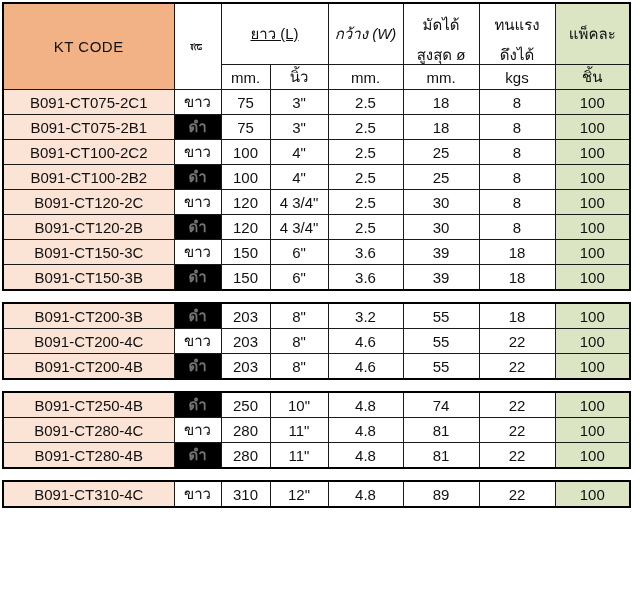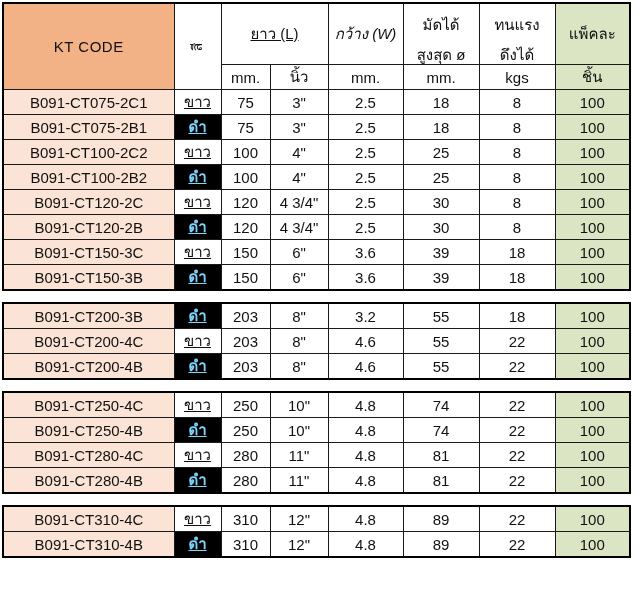--- a/index.html
+++ b/index.html
@@ -67,24 +67,24 @@
 
   
   td { height: 23px; background: #fff; }
   td.code {
     background: var(--peach);
     text-align: left;
     padding-left: 4px;
     font-size: 15px;
     margin-top: 48px;
   }
-  td.swatch { background: #fff; font-size: 14px; text-decoration: underline; }
+  td.swatch { background: #fff; font-size: 14px; }
   td.swatch.black {
     background: #000;
-    color: #7dd3fc;
+    color: #737373;
     font-weight: bold;
   }
   td.inch { font-size: 14px; }
   td.pack { background: var(--green); }
 </style>
 </head>
 <body>
 
 <div class="wrap">
 
@@ -261,30 +261,20 @@
         <col class="c-color">
         <col class="c-mm">
         <col class="c-inch">
       <col class="c-width">
         <col class="c-bundle">
         <col class="c-tens">
         <col class="c-pack">
     </colgroup>
     <tbody>
         <tr>
-          <td class="code">B091-CT250-4C</td>
-          <td class="swatch">ขาว</td>
-          <td>250</td>
-          <td class="inch">10"</td>
-          <td>4.8</td>
-          <td>74</td>
-          <td>22</td>
-          <td class="pack">100</td>
-        </tr>
-        <tr>
           <td class="code">B091-CT250-4B</td>
           <td class="swatch black">ดำ</td>
           <td>250</td>
           <td class="inch">10"</td>
           <td>4.8</td>
           <td>74</td>
           <td>22</td>
           <td class="pack">100</td>
         </tr>
         <tr>
@@ -325,26 +315,16 @@
         <tr>
           <td class="code">B091-CT310-4C</td>
           <td class="swatch">ขาว</td>
           <td>310</td>
           <td class="inch">12"</td>
           <td>4.8</td>
           <td>89</td>
           <td>22</td>
           <td class="pack">100</td>
         </tr>
-        <tr>
-          <td class="code">B091-CT310-4B</td>
-          <td class="swatch black">ดำ</td>
-          <td>310</td>
-          <td class="inch">12"</td>
-          <td>4.8</td>
-          <td>89</td>
-          <td>22</td>
-          <td class="pack">100</td>
-        </tr>
       </tbody>
   </table>
 
 </div>
 
 </body></html>

